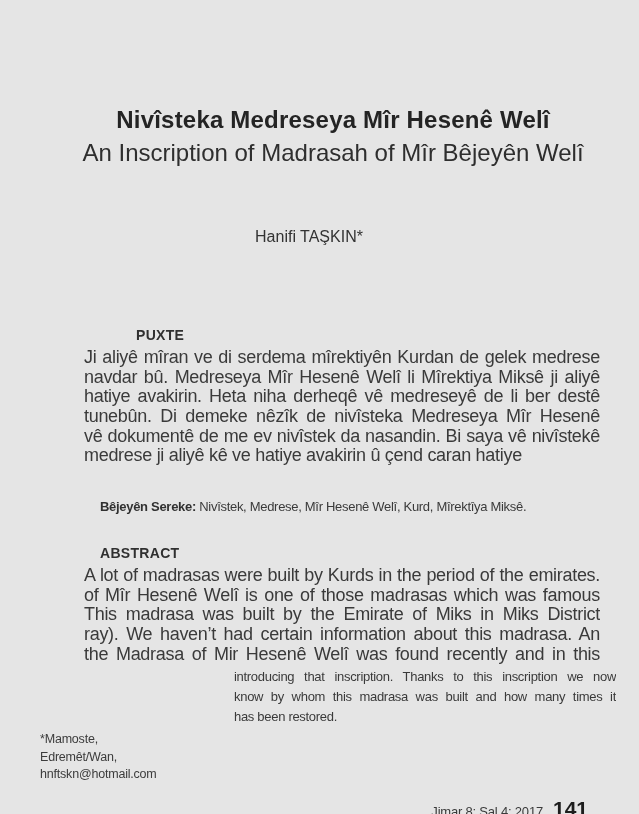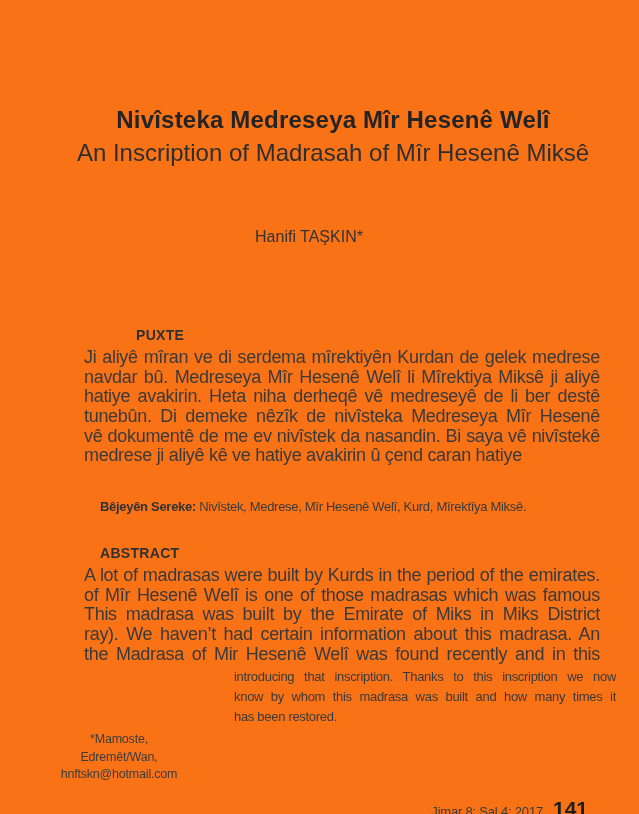--- a/index.html
+++ b/index.html
@@ -1,20 +1,20 @@
 <!DOCTYPE html>
 <html><head>
 <meta charset="utf-8">
 <style>
   html, body { margin: 0; padding: 0; background: #ffffff; }
   .page {
     position: relative;
     width: 639px;
     height: 814px;
-    background: #f97316;
+    background: #e5e5e5;
     overflow: hidden;
     font-family: "Liberation Sans", sans-serif;
     color: #3a3a3a;
   }
   .abs { position: absolute; }
 
   
   .title-ku {
     left: 30px; top: 107px; width: 606px;
     text-align: center;
@@ -71,21 +71,21 @@
   .kw {
     left: 218px; width: 398px;
     font-size: 13px; line-height: 20px;
     letter-spacing: -0.3px;
   }
 
   
   .footnote {
     left: 40px; width: 158px; top: 731px;
     font-size: 12.5px; line-height: 17.5px;
-    text-align: center;
+    text-align: left;
     color: #3c3c3c;
     letter-spacing: -0.2px;
   }
 
   
   .footer {
     left: 0; top: 797px; width: 588px;
     text-align: right;
     white-space: nowrap;
   }
@@ -100,21 +100,21 @@
     color: #1d1d1d;
     margin-left: 10px;
   }
 </style>
 </head>
 <body>
 
 <div class="page">
 
   <div class="abs title-ku">Nivîsteka Medreseya Mîr Hesenê Welî</div>
-  <div class="abs title-en">An Inscription of Madrasah of Mîr Hesenê Miksê</div>
+  <div class="abs title-en">An Inscription of Madrasah of Mîr Bêjeyên Welî</div>
   <div class="abs author">Hanifi TAŞKIN*</div>
 
   <div class="abs heading" style="top:327px;padding-left:36px;">PUXTE</div>
 
   <div class="abs para" style="top:348px;">
     <div class="ln jl">Ji aliyê mîran ve di serdema mîrektiyên Kurdan de gelek medrese hatine avakirin.</div>
     <div class="ln jl">navdar bû. Medreseya Mîr Hesenê Welî li Mîrektiya Miksê ji aliyê mîrê Miksê ve</div>
     <div class="ln jl">hatiye avakirin. Heta niha derheqê vê medreseyê de li ber destê me agahiyên vebir</div>
     <div class="ln jl">tunebûn. Di demeke nêzîk de nivîsteka Medreseya Mîr Hesenê Welî hate dîtin. Di</div>
     <div class="ln jl">vê dokumentê de me ev nivîstek da nasandin. Bi saya vê nivîstekê me pê zanî ku ev</div>

